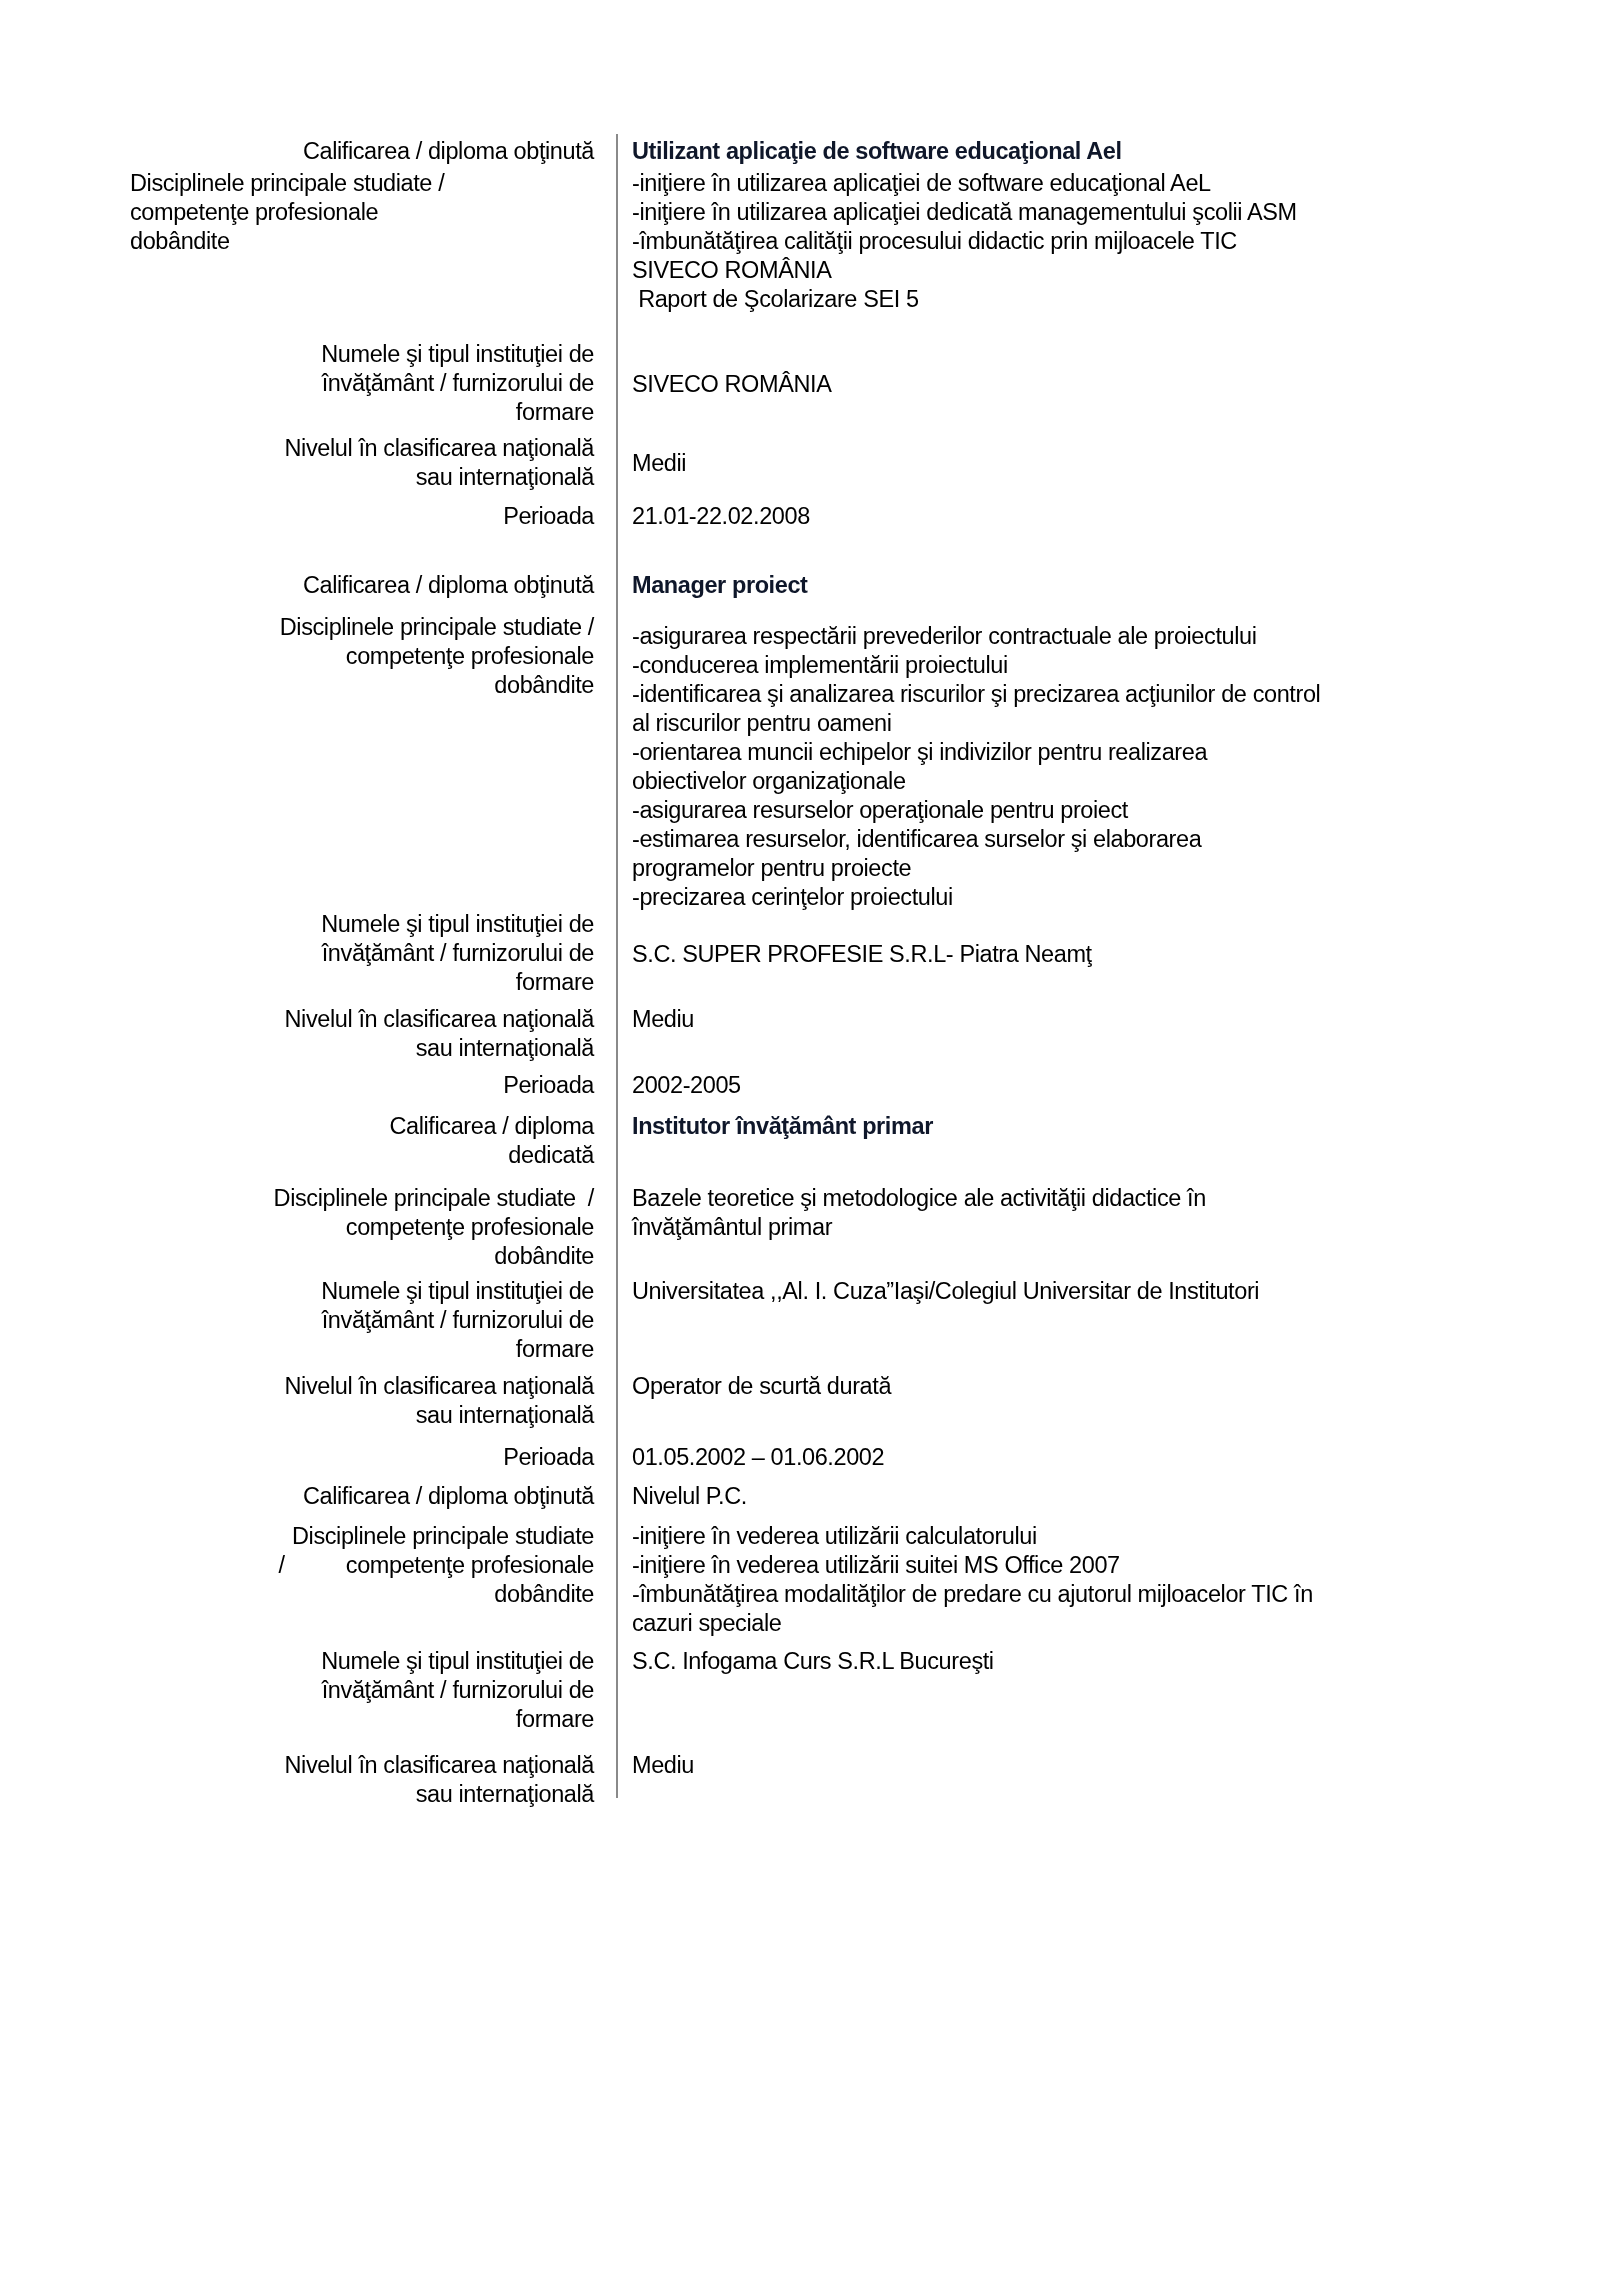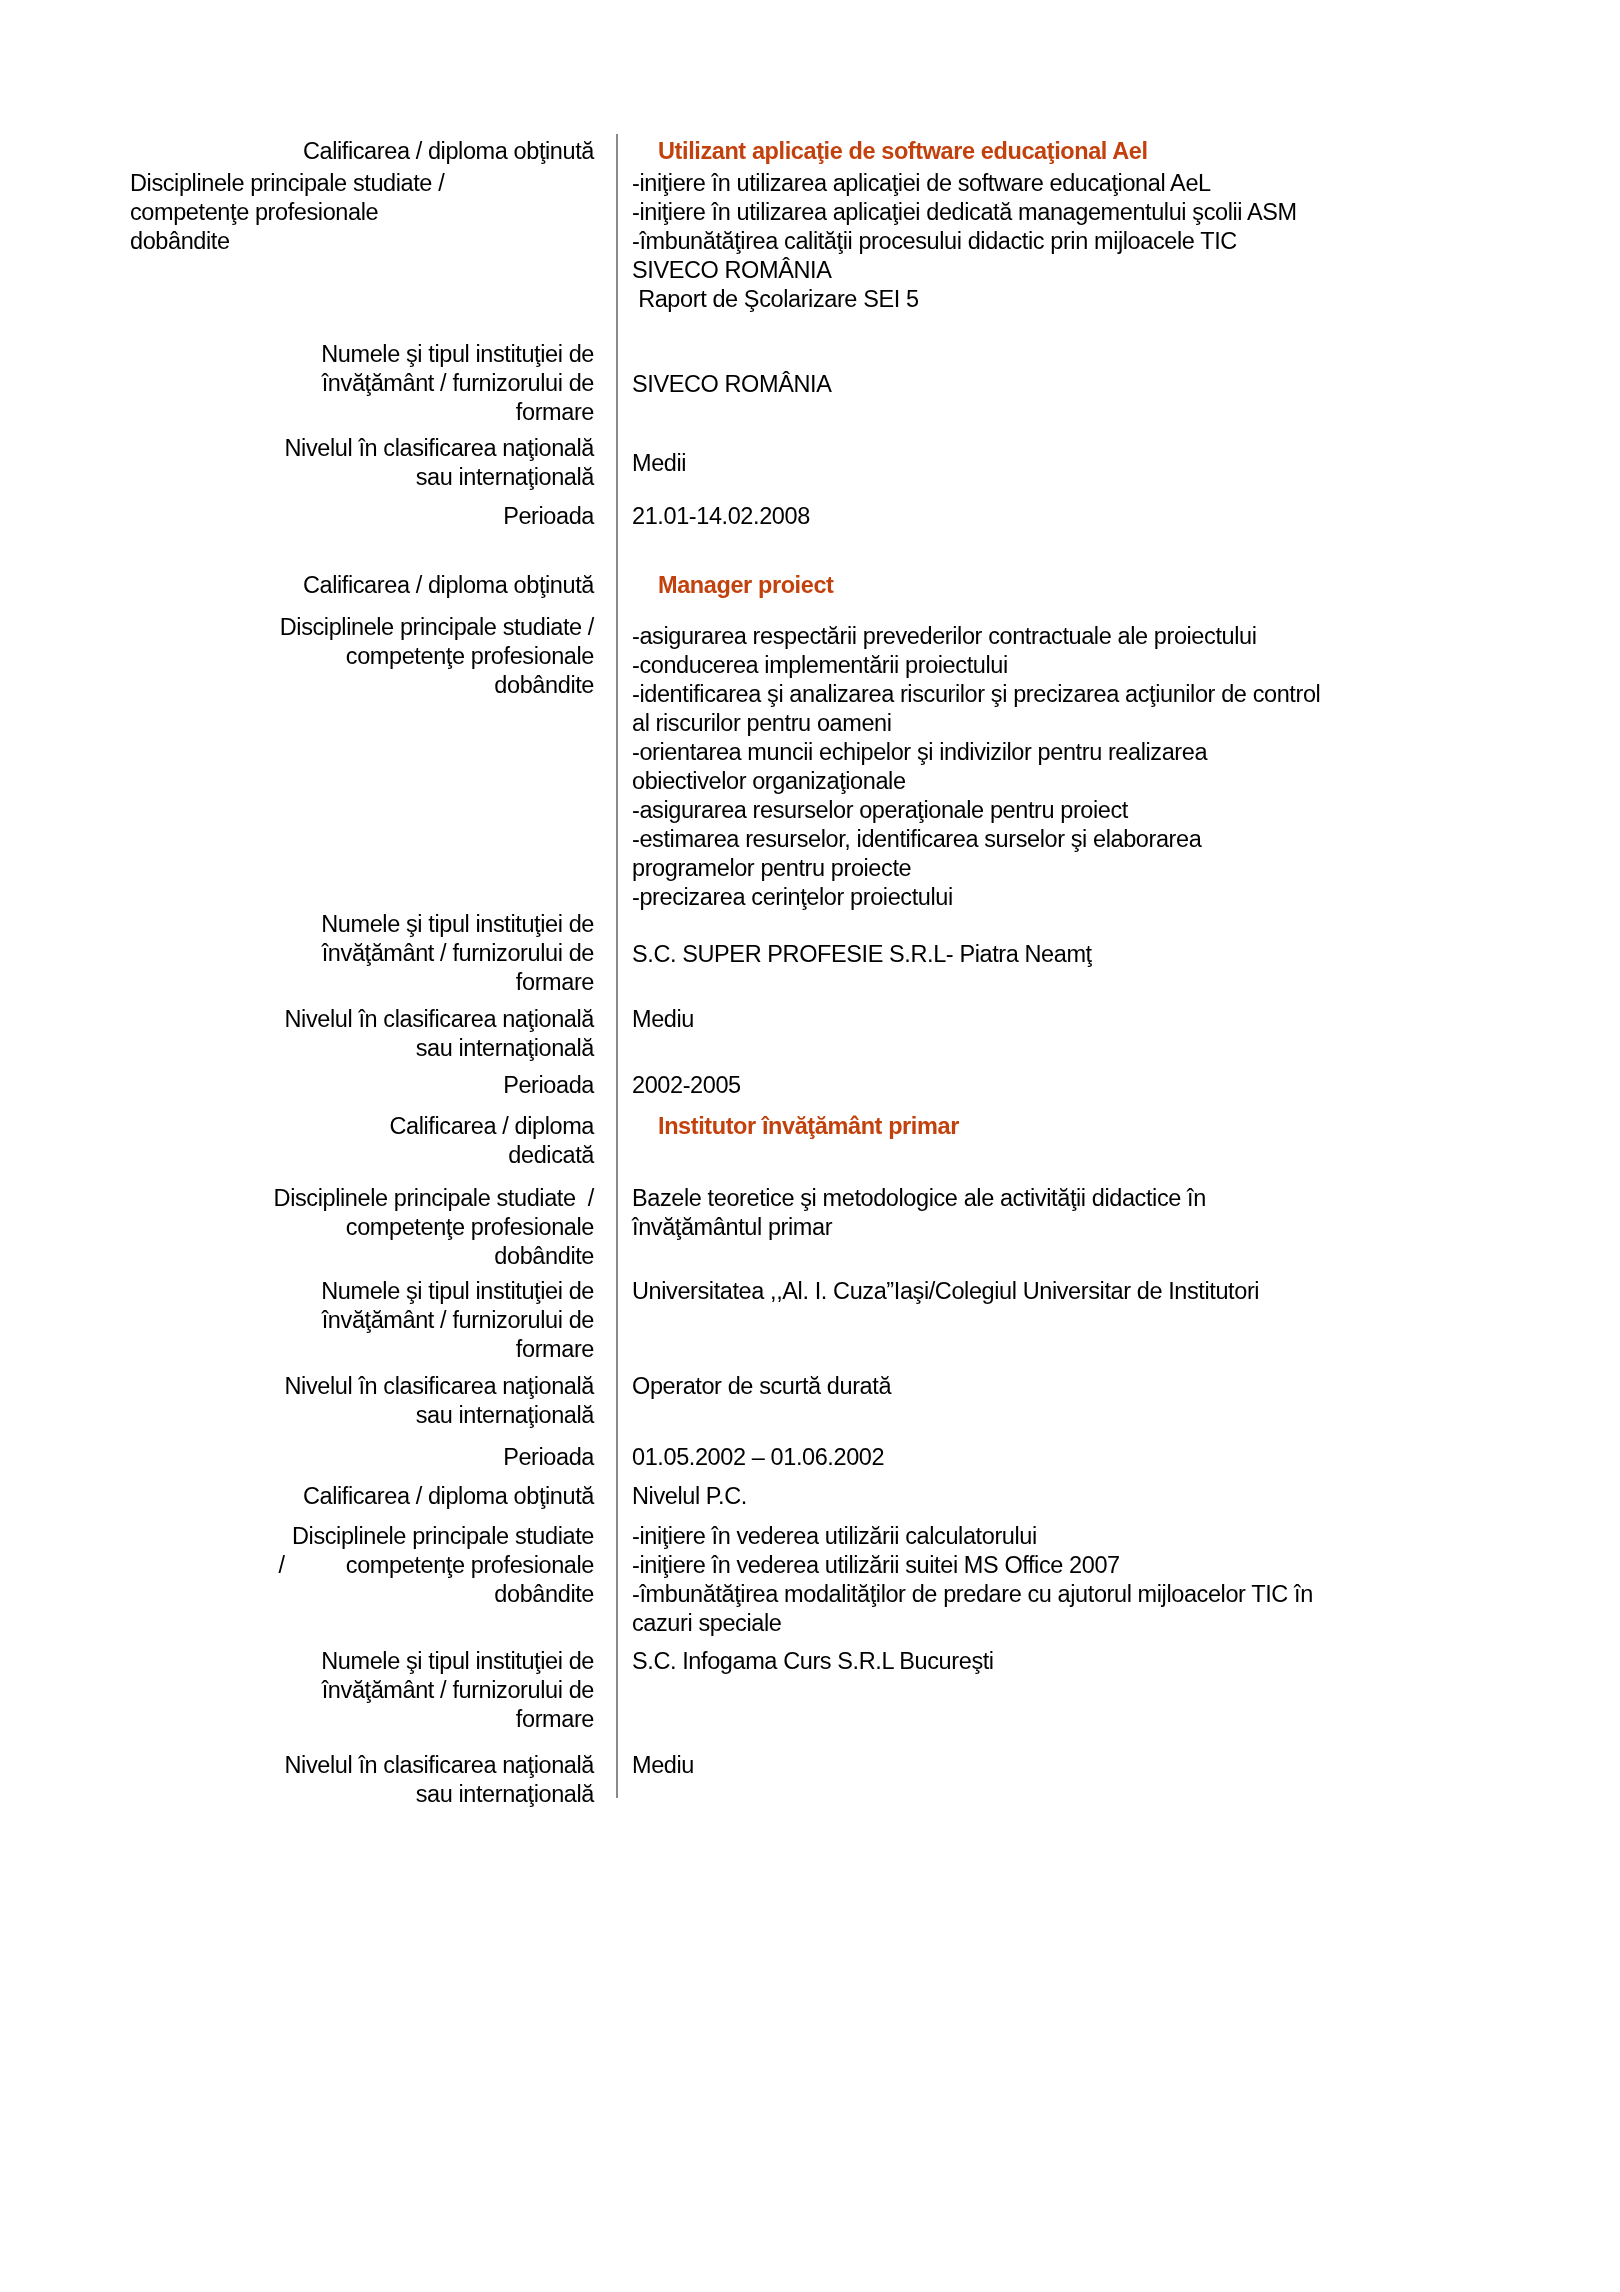--- a/index.html
+++ b/index.html
@@ -42,23 +42,22 @@
     left: 130px;
     width: 464px;
     text-align: left;
   }
   .content {
     left: 632px;
     width: 931px;
     text-align: left;
   }
   .purple-title {
-    color: #c2410c;
+    color: #0f172a;
     font-weight: bold;
-    margin-left: 26px;
   }
 </style>
 </head>
 <body>
 
 <div class="page">
 
   <div class="divider"></div>
 
   <div class="row">
@@ -85,21 +84,21 @@
   </div>
 
   <div class="row">
     <div class="cell label" style="top:434px">Nivelul în clasificarea naţională
 sau internaţională</div>
     <div class="cell content" style="top:449px">Medii</div>
   </div>
 
   <div class="row">
     <div class="cell label" style="top:502px">Perioada</div>
-    <div class="cell content" style="top:502px">21.01-14.02.2008</div>
+    <div class="cell content" style="top:502px">21.01-22.02.2008</div>
   </div>
 
   <div class="row">
     <div class="cell label" style="top:571px">Calificarea / diploma obţinută</div>
     <div class="cell content purple-title" style="top:571px">Manager proiect</div>
   </div>
 
   <div class="row">
     <div class="cell label" style="top:613px">Disciplinele principale studiate /
 competenţe profesionale

